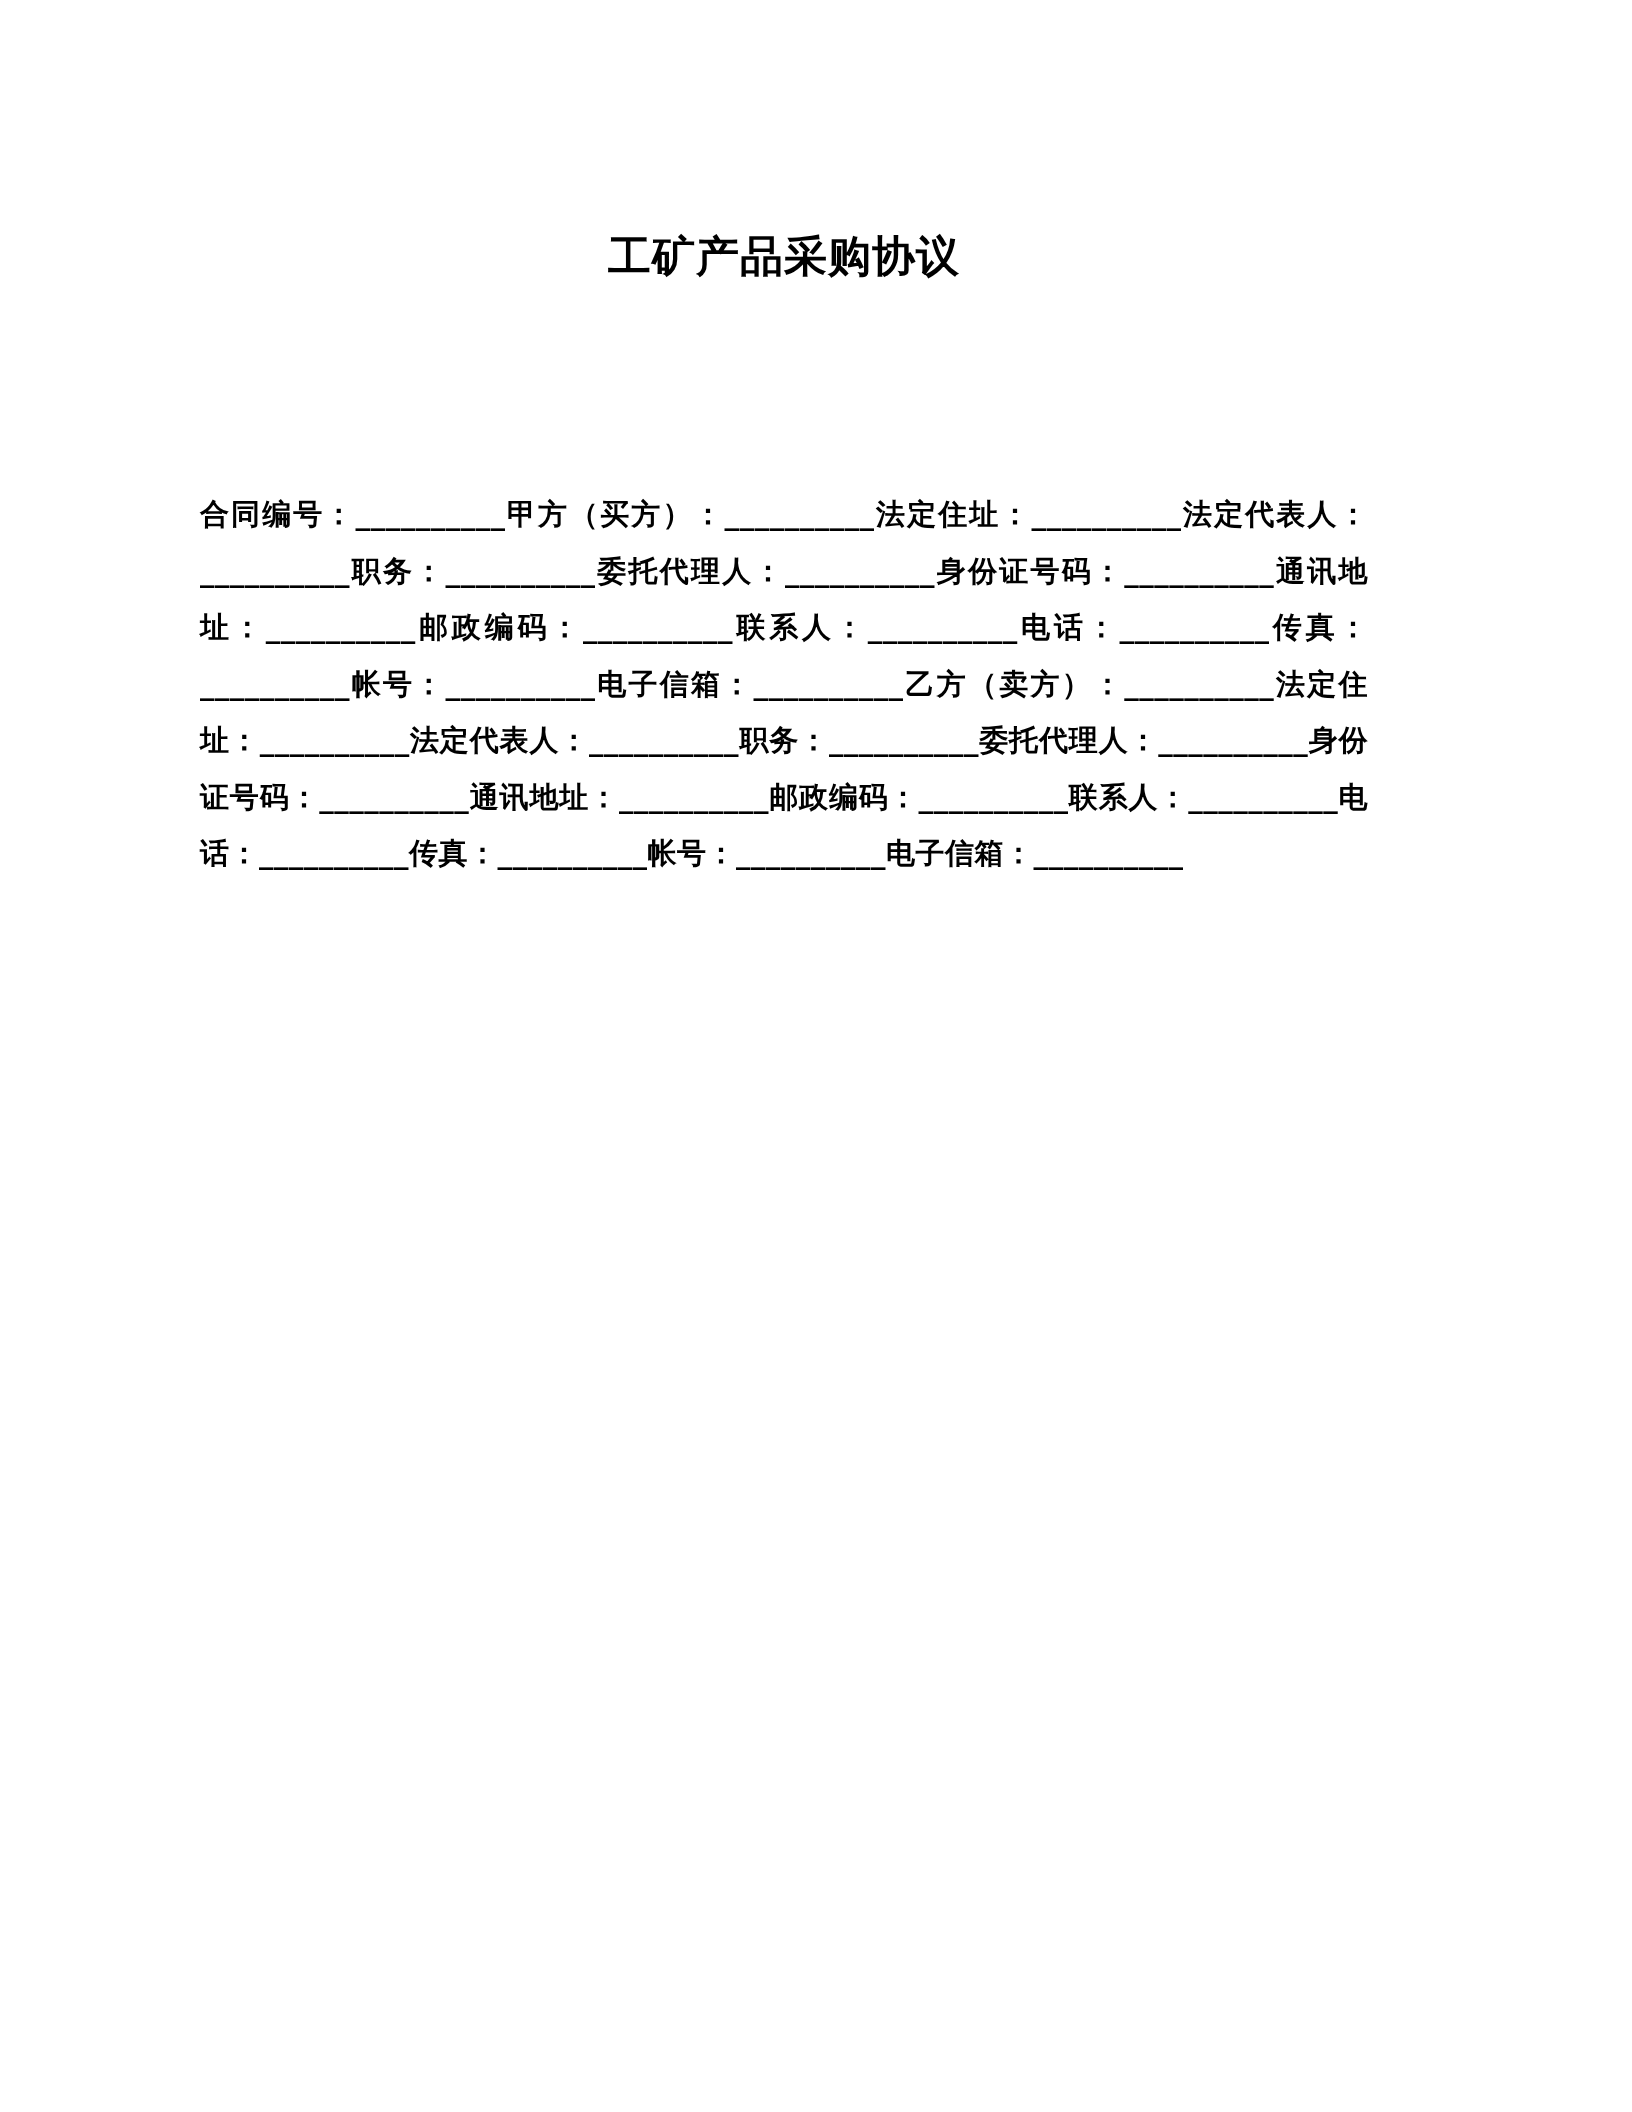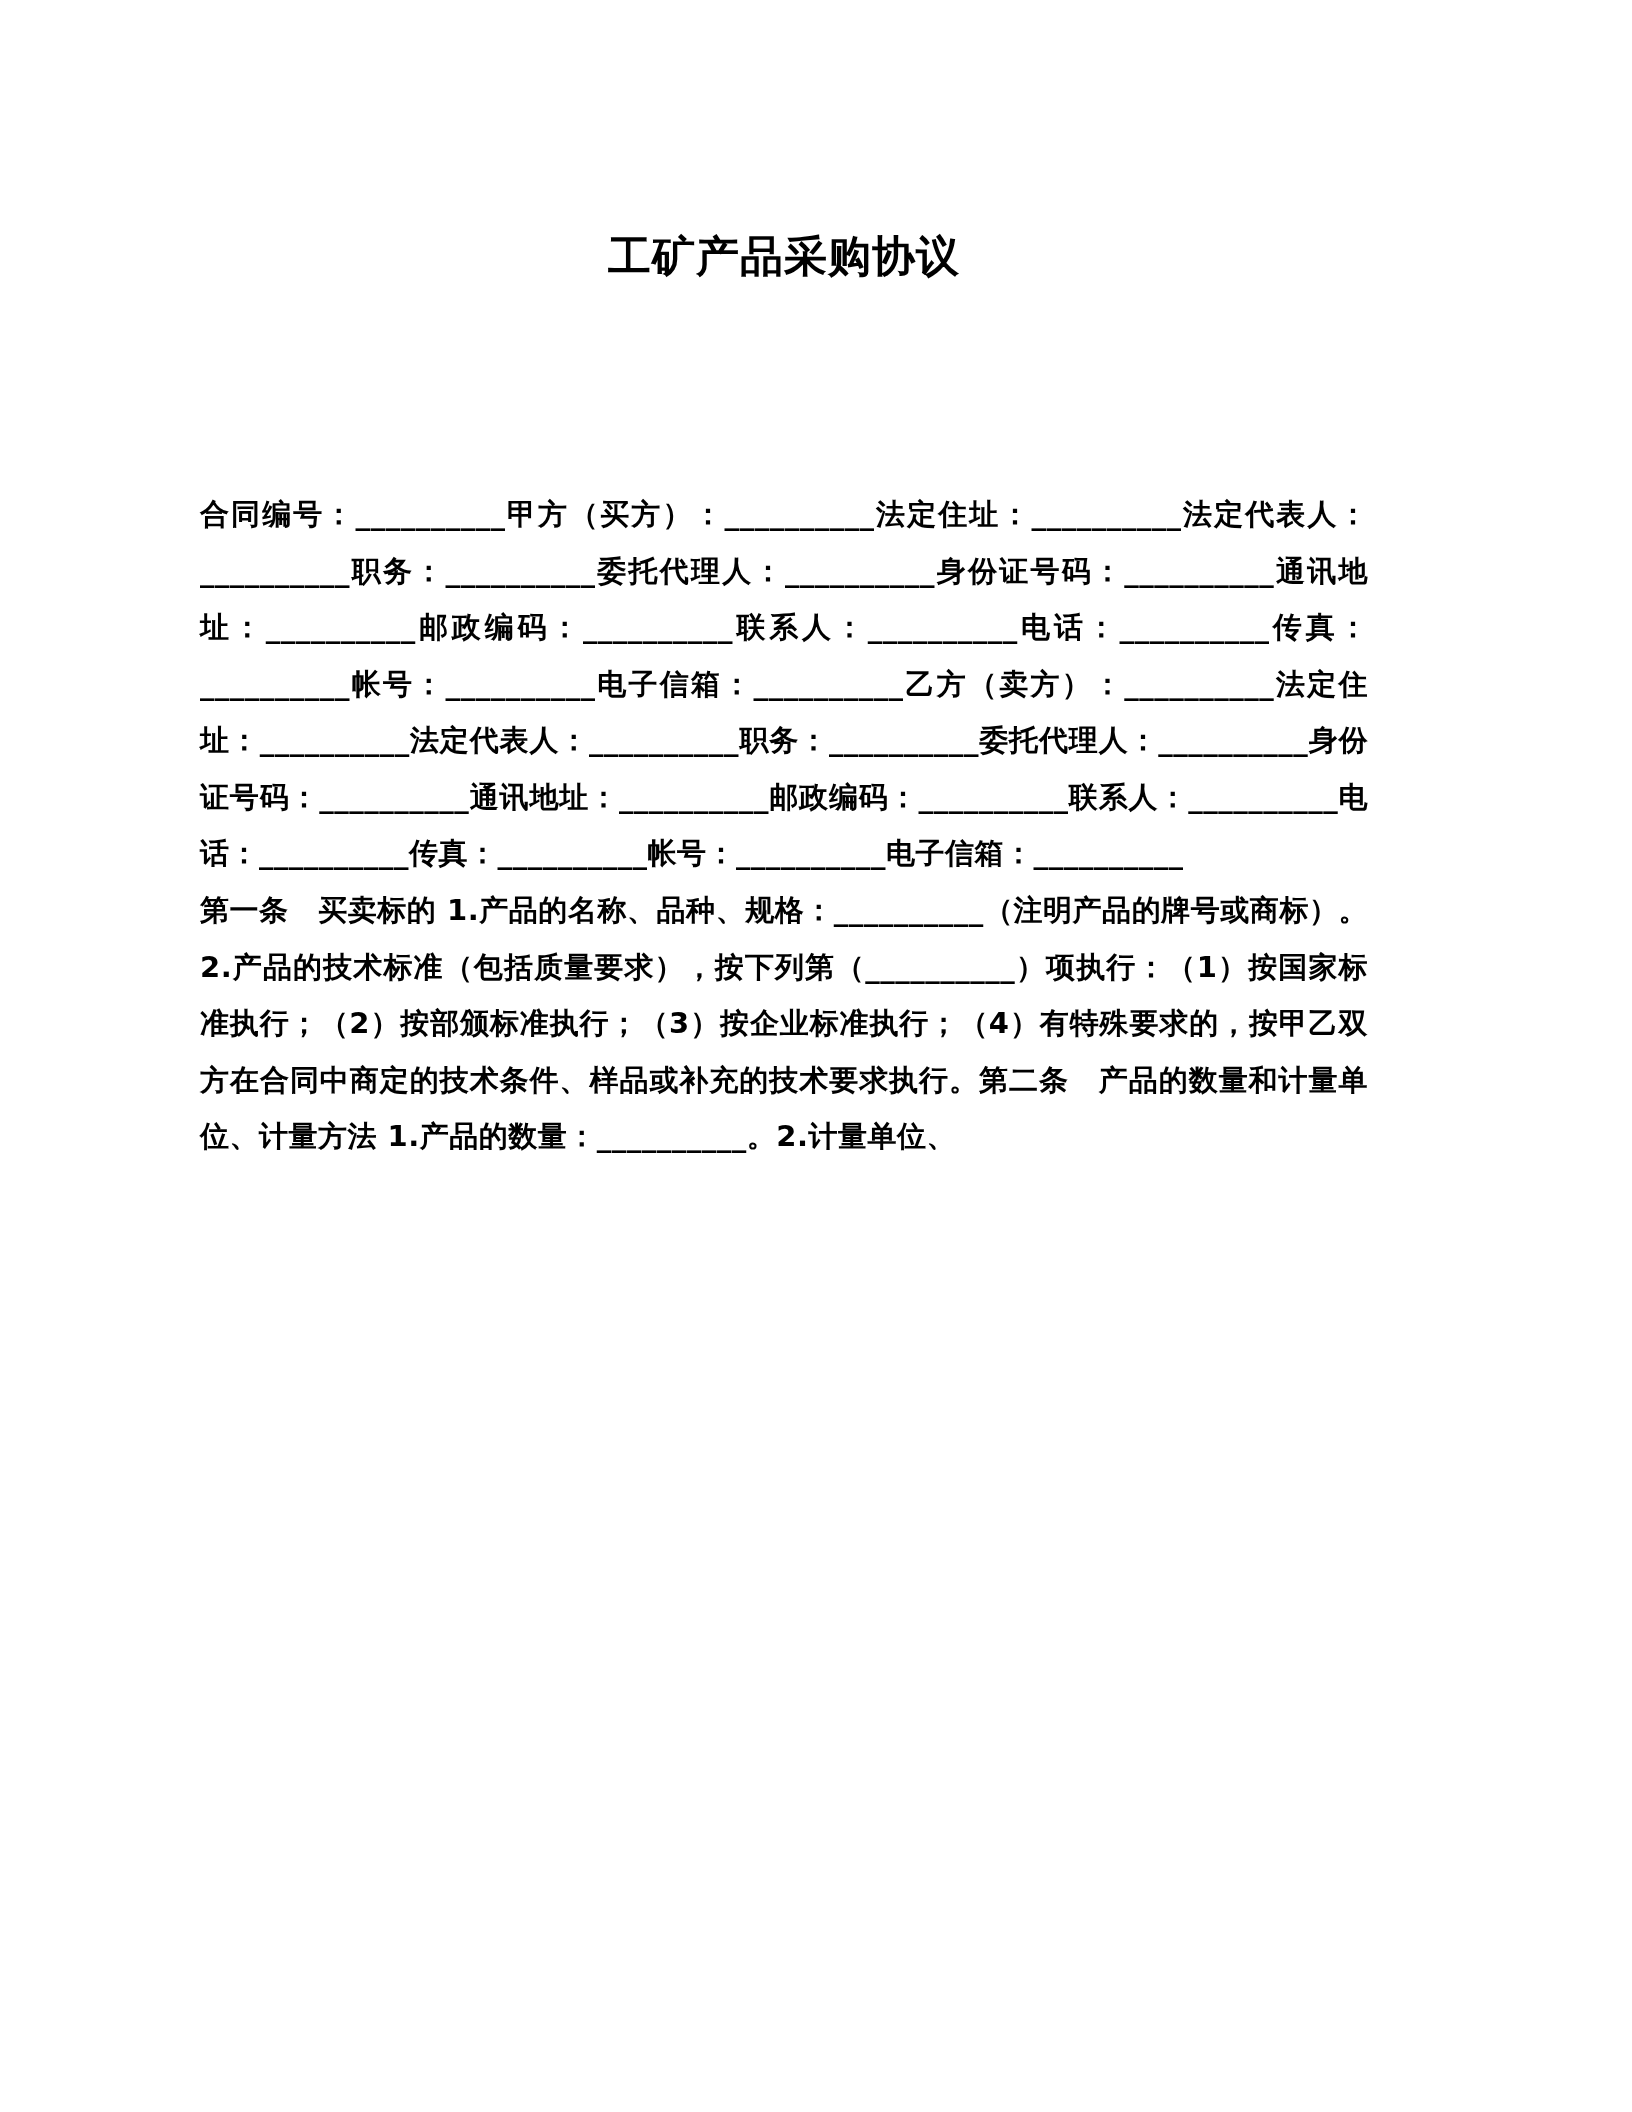--- a/index.html
+++ b/index.html
@@ -52,16 +52,15 @@
 <body>
 
 <div class="page">
 
   <h1 class="doc-title">工矿产品采购协议</h1>
 
   <div class="spacer-after-title"></div>
 
   <div class="body-block">
     <p class="para-indent">合同编号：__________甲方（买方）：__________法定住址：__________法定代表人：__________职务：__________委托代理人：__________身份证号码：__________通讯地址：__________邮政编码：__________联系人：__________电话：__________传真：__________帐号：__________电子信箱：__________乙方（卖方）：__________法定住址：__________法定代表人：__________职务：__________委托代理人：__________身份证号码：__________通讯地址：__________邮政编码：__________联系人：__________电话：__________传真：__________帐号：__________电子信箱：__________</p>
-    <p>第一条　买卖标的 1.产品的名称、品种、规格：__________（注明产品的牌号或商标）。2.产品的技术标准（包括质量要求），按下列第（__________）项执行：（1）按国家标准执行；（2）按部颁标准执行；（3）按企业标准执行；（4）有特殊要求的，按甲乙双方在合同中商定的技术条件、样品或补充的技术要求执行。第二条　产品的数量和计量单位、计量方法 1.产品的数量：__________。2.计量单位、</p>
   </div>
 
 </div>
 
 </body></html>

